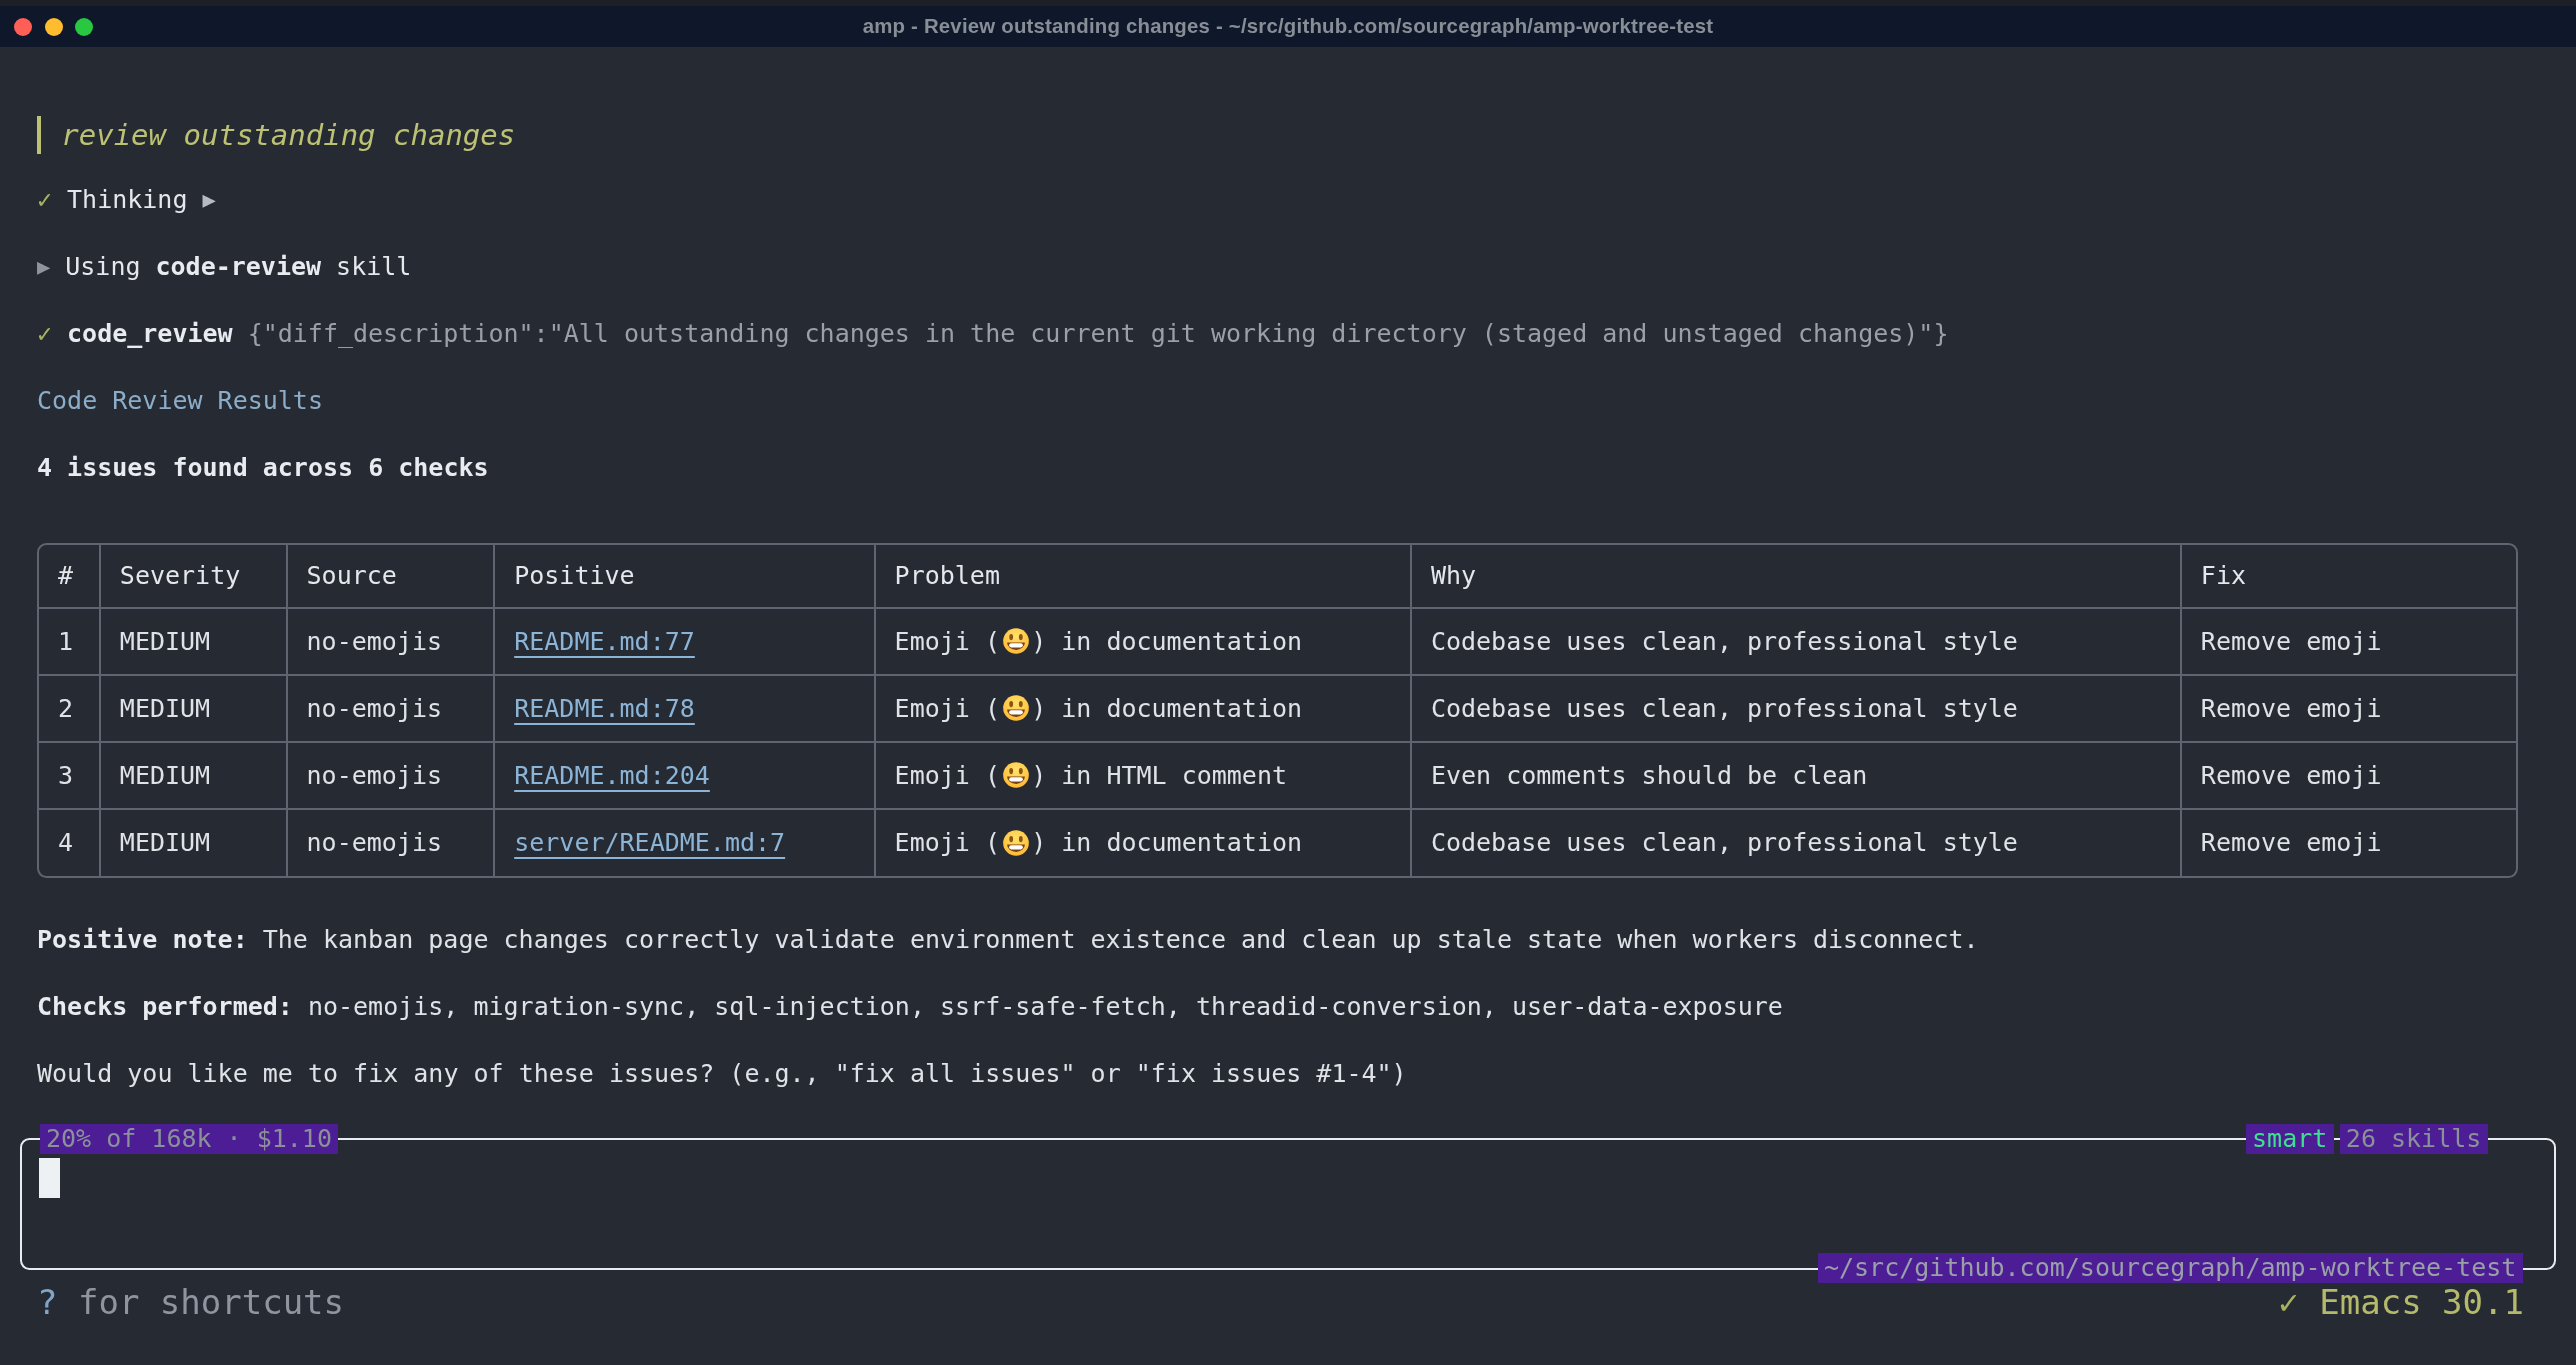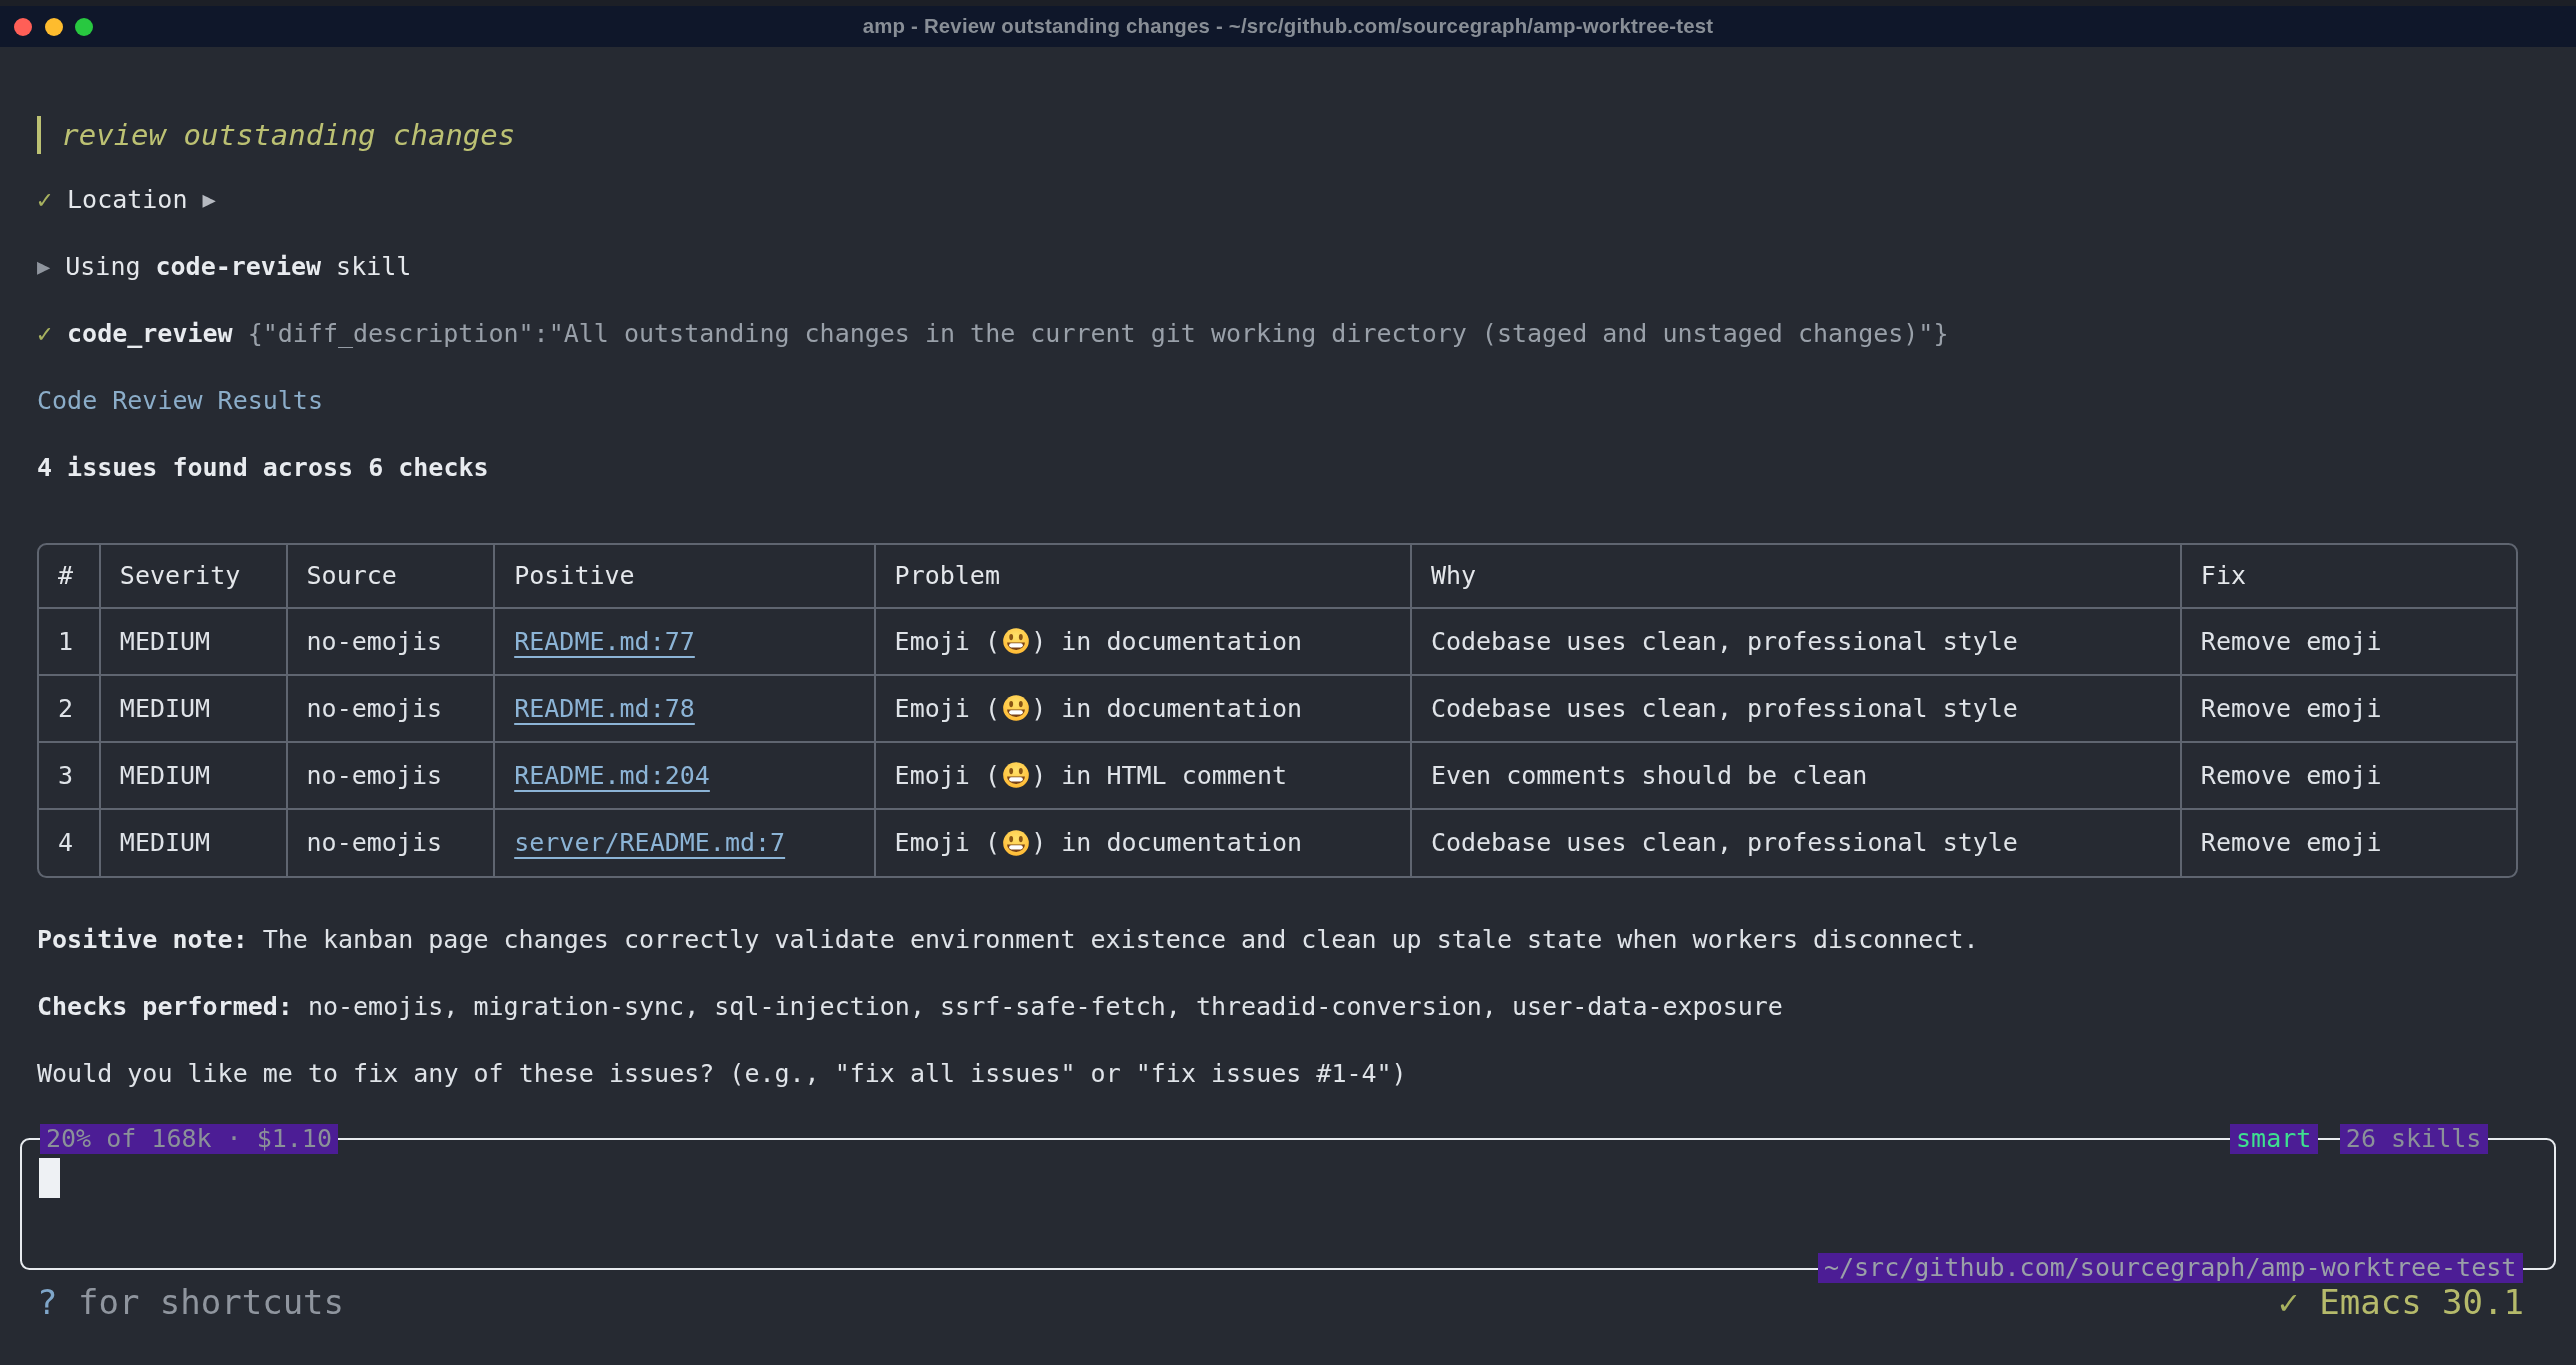--- a/index.html
+++ b/index.html
@@ -80,21 +80,21 @@
     margin:47px 20.4px 0 20.4px;
     height:132px;
     border:2.4px solid #e8ebef;
     border-radius:9.4px;
   }
   .box-label {
     position:absolute; background:#4c1d95; padding:0 6.3px;
     font-size:25px; line-height:30px; white-space:pre;
   }
   .lbl-ctx { left:17.3px; top:-15.7px; color:#8b9199; }
-  .lbl-mode { right:236px; top:-15.7px; color:#3ee08f; }
+  .lbl-mode { right:220px; top:-15.7px; color:#3ee08f; }
   .lbl-skills { right:66px; top:-15.7px; color:#8b9199; }
   .lbl-cwd { right:31px; bottom:-15.7px; color:#9aa0a8; }
   .cursor-block { position:absolute; left:16.5px; top:18px; width:21px; height:40px; background:#eef1f4; }
 
   .statusbar {
     margin-top:12.6px; display:flex; justify-content:space-between;
     padding:0 52px 0 37px; font-size:34px;
   }
   .status-left { color:#8f959e; white-space:pre; }
   .q-blue { color:#7fa6c9; }
@@ -115,21 +115,21 @@
 </div>
 
 <div class="content">
 
   <div class="quote">
     <div class="quote-bar"></div>
     <div class="quote-text">review outstanding changes</div>
   </div>
 
   <div class="line m-thinking">
-    <span class="check">✓</span><span class="white">Location</span><span class="tri-light">▶</span>
+    <span class="check">✓</span><span class="white">Thinking</span><span class="tri-light">▶</span>
   </div>
 
   <div class="line m-block">
     <span class="tri-gray">▶</span><span class="white">Using</span><span class="bold">code-review</span><span class="white">skill</span>
   </div>
 
   <div class="line m-block">
     <span class="check">✓</span><span class="bold">code_review</span><span class="gray">{"diff_description":"All outstanding changes in the current git working directory (staged and unstaged changes)"}</span>
   </div>
 

